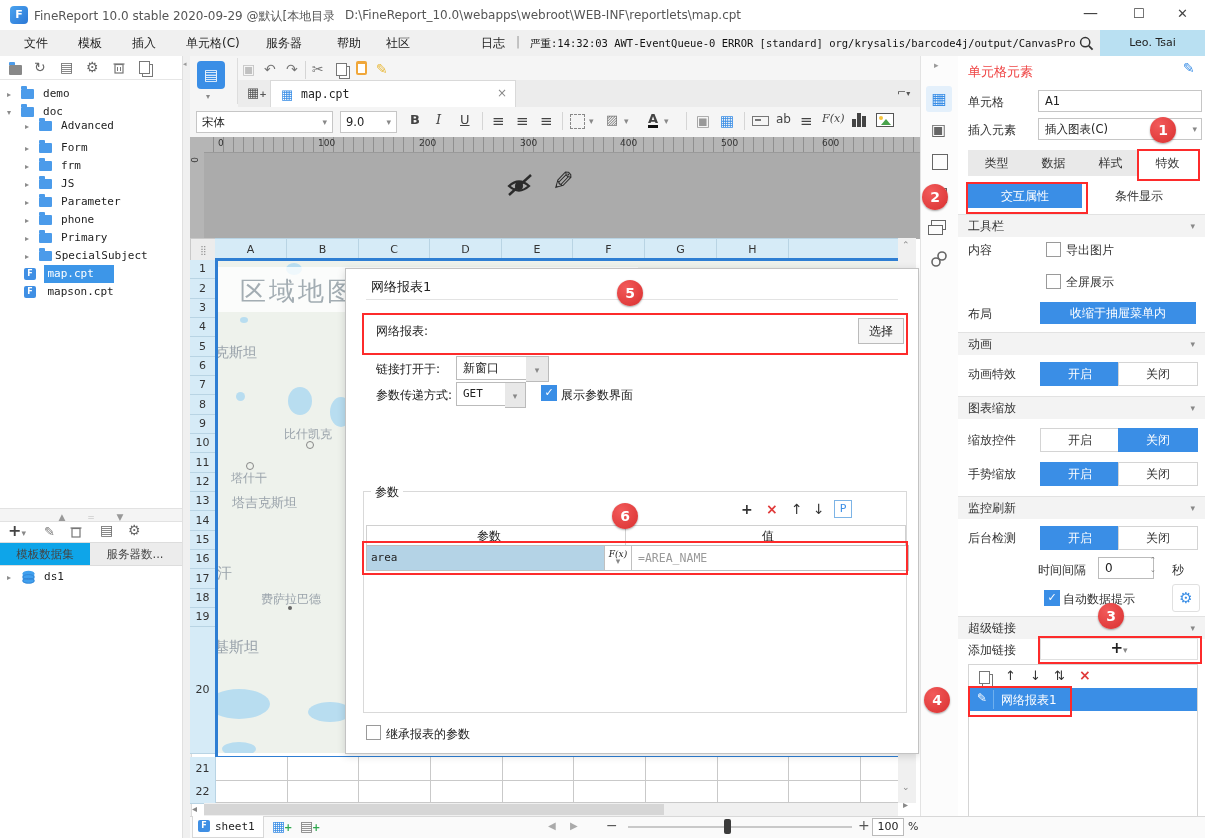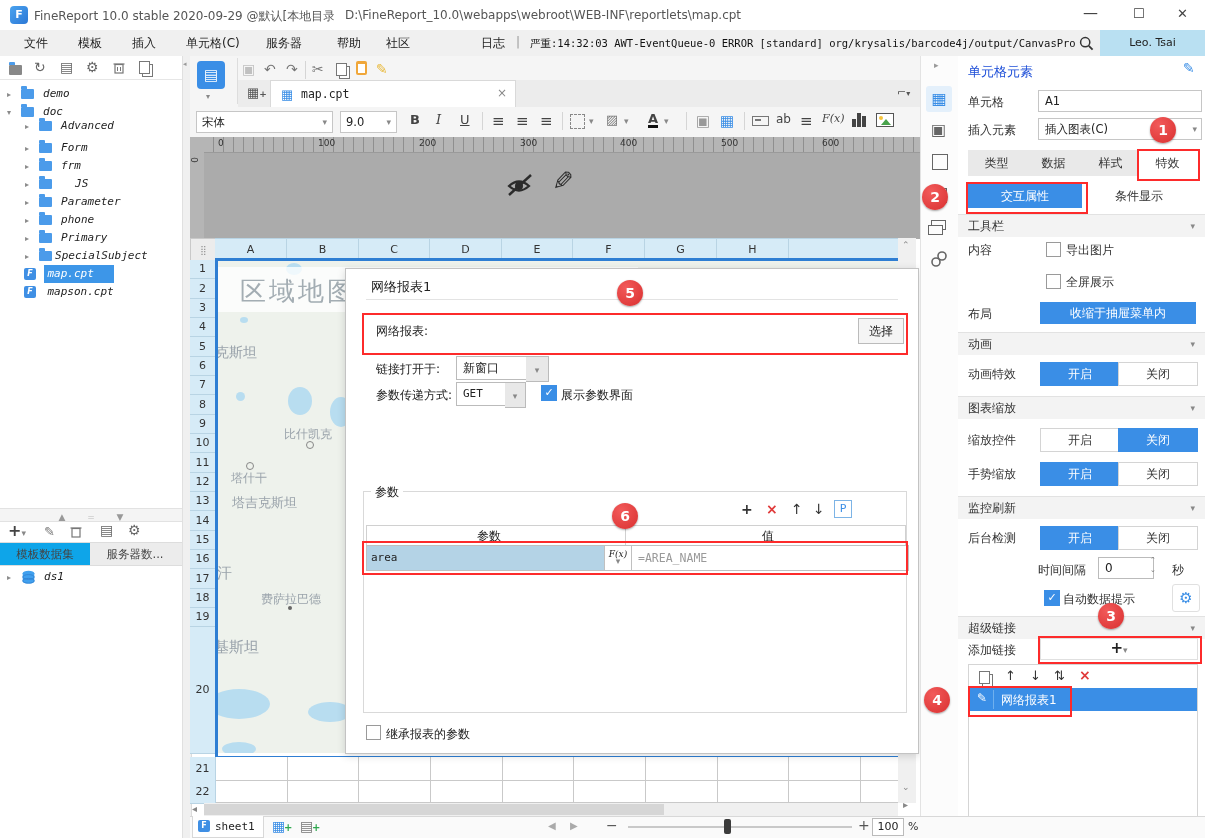--- a/index.html
+++ b/index.html
@@ -15,21 +15,21 @@
   .menubar{left:0;top:30px;width:1205px;height:26px;background:#f0f0f0;border-bottom:1px solid #d8d8d8;}
   .mitem{top:35px;color:#222;font-size:12px;}
   .userblk{left:1100px;top:30px;width:105px;height:26px;background:#b9e0f2;text-align:center;line-height:26px;font-size:11px;}
   
   .leftpanel{left:0;top:56px;width:182px;height:782px;background:#fff;}
   .ldivider{left:182px;top:56px;width:8px;height:782px;background:#f0f0f0;border-left:1px solid #e0e0e0;border-right:1px solid #dcdcdc;}
   .iconstrip{left:920px;top:56px;width:38px;height:782px;background:#fcfcfc;border-left:1px solid #e3e3e3;}
   .rightpanel{left:958px;top:56px;width:247px;height:782px;background:#fff;}
   
   .ticon{font-size:14px;color:#666;}
-  .treerow{height:18px;line-height:18px;font-size:11px;font-style:italic;}
+  .treerow{height:18px;line-height:18px;font-size:11px;}
   .tw{color:#8a8a8a;font-size:8px;}
   .folder{display:inline-block;width:13px;height:10px;background:#4b9bea;border-radius:1px;position:relative;vertical-align:middle;}
   .folder:before{content:"";position:absolute;left:0;top:-3px;width:6px;height:3px;background:#4b9bea;border-radius:1px 1px 0 0;}
   .fileic{display:inline-block;width:12px;height:12px;border-radius:2px;background:#3f8fe4;color:#fff;font-size:8px;font-weight:bold;
           text-align:center;line-height:12px;vertical-align:middle;}
   .tsel{background:#3d96e8;color:#fff;}
   
   .dtabs{background:#ececec;border-top:1px solid #ddd;border-bottom:1px solid #ddd;}
   .dtab{display:inline-block;width:90px;height:22px;line-height:22px;text-align:center;font-size:11.5px;color:#444;}
   .dtab.on{background:#0ea5e9;}
@@ -162,21 +162,21 @@
     <span class="mono" style="margin-left:6px;">Form</span>
   </div>
   <div class="a treerow" style="left:0;top:157px;width:182px;">
     <span class="tw" style="margin-left:25px;">▸</span>
     <span class="folder" style="margin-left:6px;"></span>
     <span class="mono" style="margin-left:6px;">frm</span>
   </div>
   <div class="a treerow" style="left:0;top:175px;width:182px;">
     <span class="tw" style="margin-left:25px;">▸</span>
     <span class="folder" style="margin-left:6px;"></span>
-    <span class="mono" style="margin-left:20px;">JS</span>
+    <span class="mono" style="margin-left:6px;">JS</span>
   </div>
   <div class="a treerow" style="left:0;top:193px;width:182px;">
     <span class="tw" style="margin-left:25px;">▸</span>
     <span class="folder" style="margin-left:6px;"></span>
     <span class="mono" style="margin-left:6px;">Parameter</span>
   </div>
   <div class="a treerow" style="left:0;top:211px;width:182px;">
     <span class="tw" style="margin-left:25px;">▸</span>
     <span class="folder" style="margin-left:6px;"></span>
     <span class="mono" style="margin-left:6px;">phone</span>
@@ -451,21 +451,21 @@
   <span class="a" style="left:932px;top:188px;width:13px;height:13px;border:1.6px solid #666;"></span>
   <span class="a" style="left:931px;top:220px;width:13px;height:8px;border:1.5px solid #666;">
       <span style="position:absolute;left:-4px;top:4px;width:13px;height:8px;border:1.5px solid #666;background:#fcfcfc;"></span>
     </span>
   <svg class="a" style="left:930px;top:250px;" width="18" height="18" viewBox="0 0 18 18">
     <circle cx="6" cy="12" r="4" fill="none" stroke="#666" stroke-width="1.6"></circle>
       <circle cx="12" cy="6" r="4" fill="none" stroke="#666" stroke-width="1.6"></circle>
   </svg>
 
   <div class="a rightpanel"></div>
-  <div class="a" style="left:968px;top:63px;font-size:13px;color:#1d4ed8;">单元格元素</div>
+  <div class="a" style="left:968px;top:63px;font-size:13px;color:#ef4444;">单元格元素</div>
   <span class="a" style="left:1183px;top:60px;color:#3a8ee6;font-size:14px;">✎</span>
   <div class="a rlabel" style="top:94px;">单元格</div>
   <div class="a rinput" style="top:90px;">A1</div>
   <div class="a rlabel" style="top:122px;">插入元素</div>
   <div class="a rinput" style="top:118px;">
     <span>插入图表(C)</span>
     <span class="dd" style="position:absolute;right:4px;top:0;">▾</span>
   </div>
   <div class="a rtab" style="left:968px;">类型</div>
   <div class="a rtab" style="left:1025px;">数据</div>

